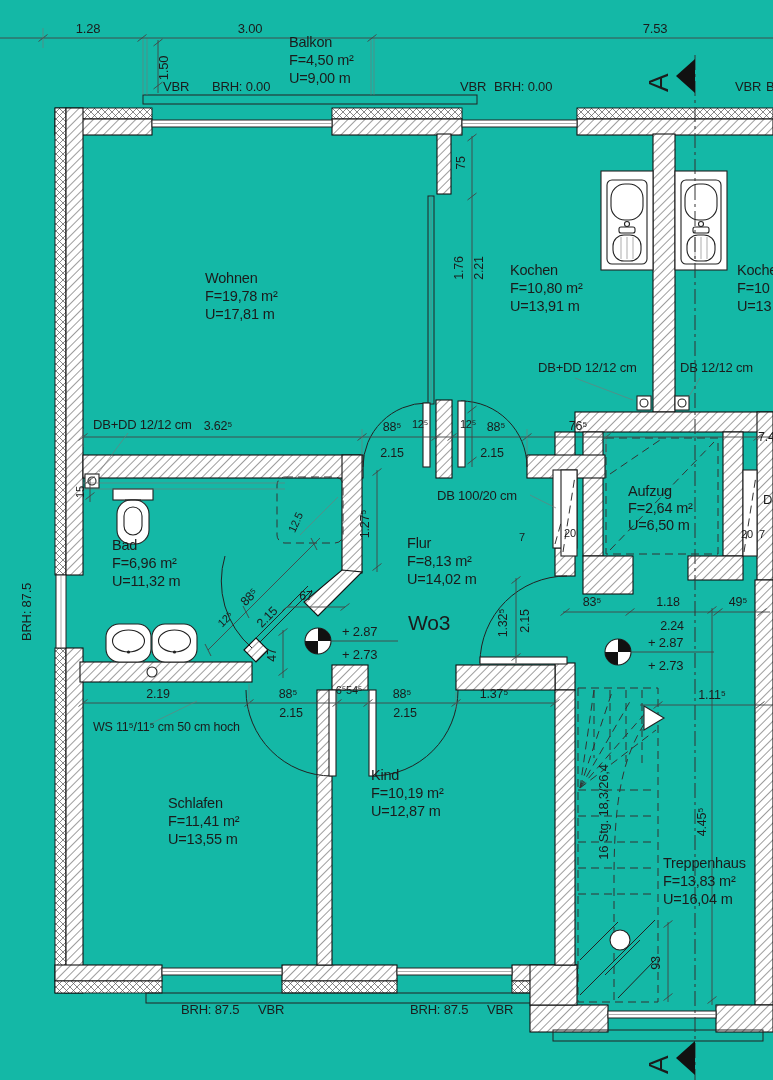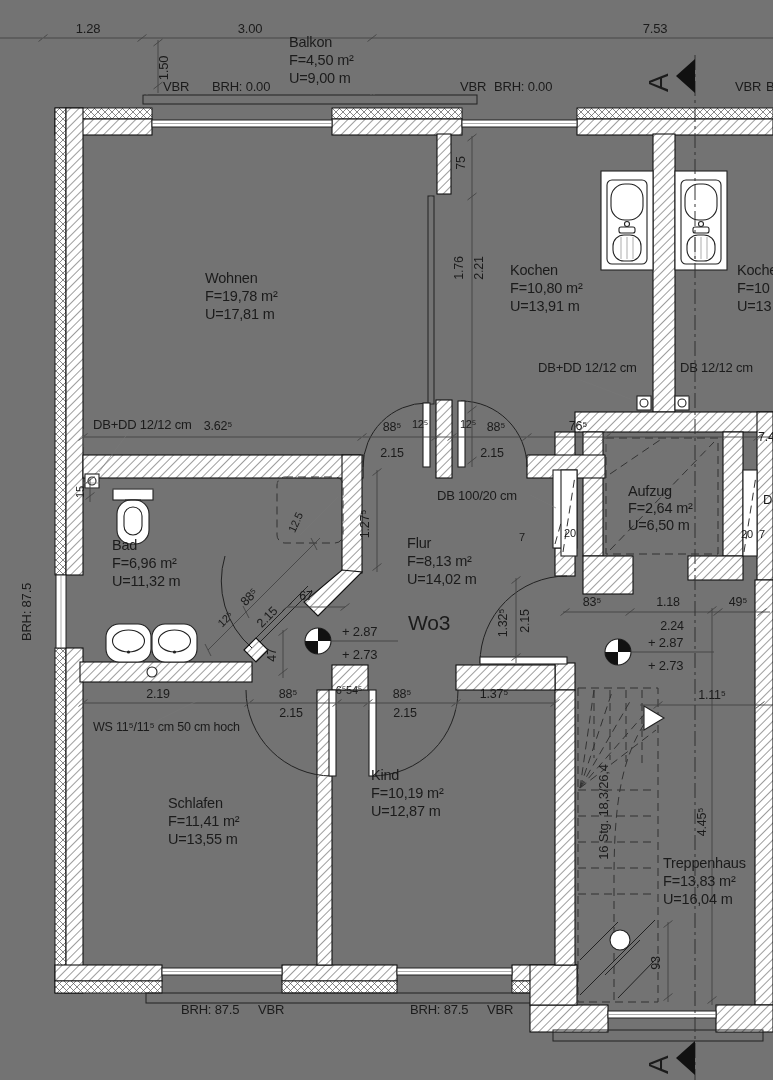--- a/index.html
+++ b/index.html
@@ -1,16 +1,16 @@
 <!DOCTYPE html>
 <html><head>
 <meta charset="utf-8">
 <style>
   html,body{margin:0;padding:0;background:#fff;}
-  .plan{position:relative;width:773px;height:1080px;background:#737373;overflow:hidden;
+  .plan{position:relative;width:773px;height:1080px;background:#14b8a6;overflow:hidden;
         font-family:"Liberation Sans",sans-serif;}
   svg{display:block;}
   svg text{fill:#1b1b1b;font-family:"Liberation Sans",sans-serif;letter-spacing:-0.2px;}
   .t14{font-size:14.5px}.t13{font-size:13px}.t12{font-size:12.5px}.t11{font-size:11px}
   .t21{font-size:21px}.t26{font-size:28px}
   .wall{fill:url(#h);stroke:#111;stroke-width:1.1}
   .ins{fill:url(#ins);stroke:#111;stroke-width:.9}
   .thin{fill:none;stroke:#222;stroke-width:1}
   .fix{fill:#fff;stroke:#222;stroke-width:1.1}
   .dim{fill:none;stroke:#444;stroke-width:.9}

